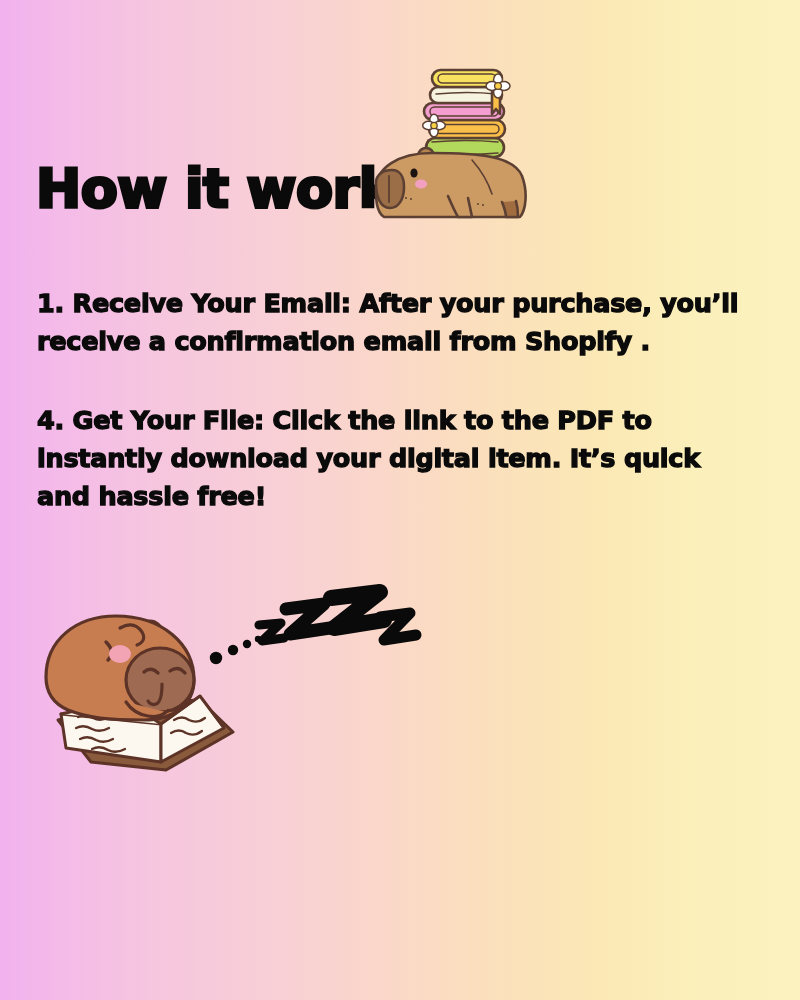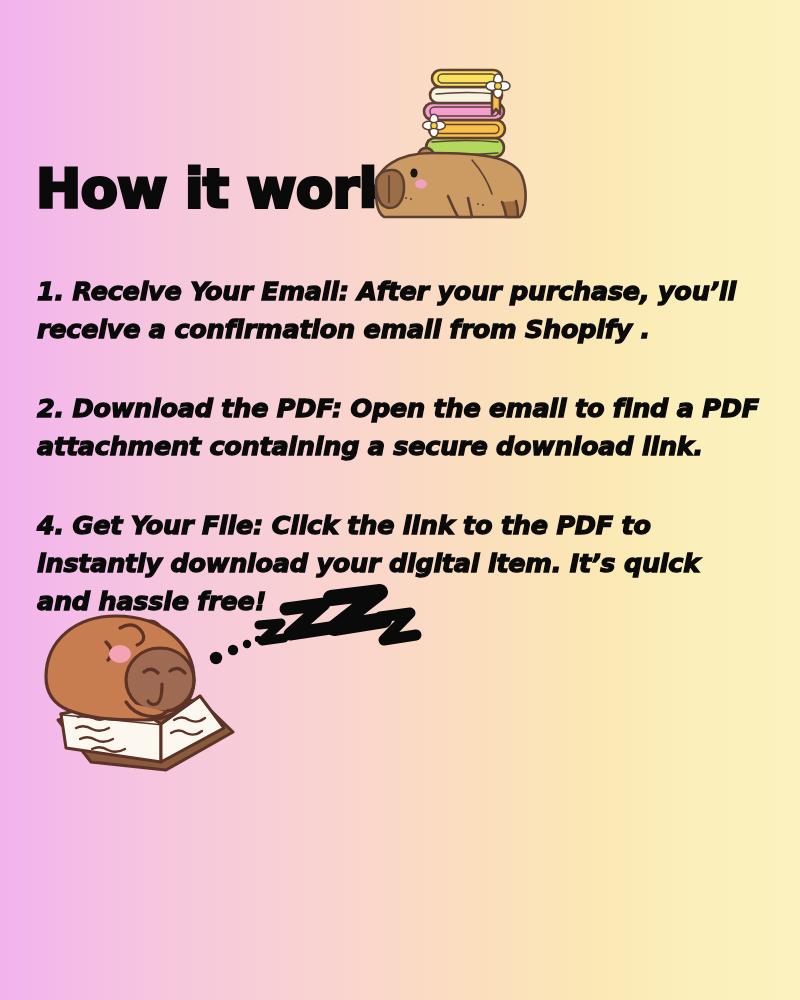--- a/index.html
+++ b/index.html
@@ -53,23 +53,22 @@
     width: 724px;
   }
   .step {
     font-family: "DejaVu Sans", sans-serif;
     font-size: 25.5px;
     line-height: 38px;
     font-weight: 700;
     color: #0a0a0a;
     -webkit-text-stroke: 1.35px #0a0a0a;
     paint-order: stroke fill;
-    margin: 0 0 41px 0;
+    margin: 12px 0 41px 0;
     letter-spacing: -0.25px;
-    font-style: italic;
   }
   .step:last-child { margin-bottom: 0; }
 
   
   #capy-books {
     position: absolute;
     left: 352px;
     top: 56px;
     width: 196px;
     height: 180px;
@@ -171,21 +170,20 @@
 
         <path d="M150 146 q4 10 4 15 l12 0 q0 -9 -2 -16" fill="#a06c40"></path>
 
         <path d="M120 104 q14 16 20 34" fill="none" stroke="#5c4033" stroke-width="1.6"></path>
       </g>
     </svg>
   </div>
 
   <div id="steps">
     <p class="step">1. Receive Your Email: After your purchase, you’ll receive a confirmation email from Shopify .</p>
-    <p class="step">2. Download the PDF: Open the email to find a PDF attachment containing a secure download link.</p>
     <p class="step">4. Get Your File: Click the link to the PDF to instantly download your digital item. It’s quick and hassle free!</p>
   </div>
 
   <div id="capy-sleep">
     <svg width="400" height="200" viewBox="0 0 400 200" xmlns="http://www.w3.org/2000/svg">
 
       <g stroke="#5c3326" stroke-width="3" stroke-linejoin="round" stroke-linecap="round">
 
         <path d="M30 128 L63 170 L138 178 L205 140 L172 108 L96 112 Z" fill="#8a5a3c"></path>
 

